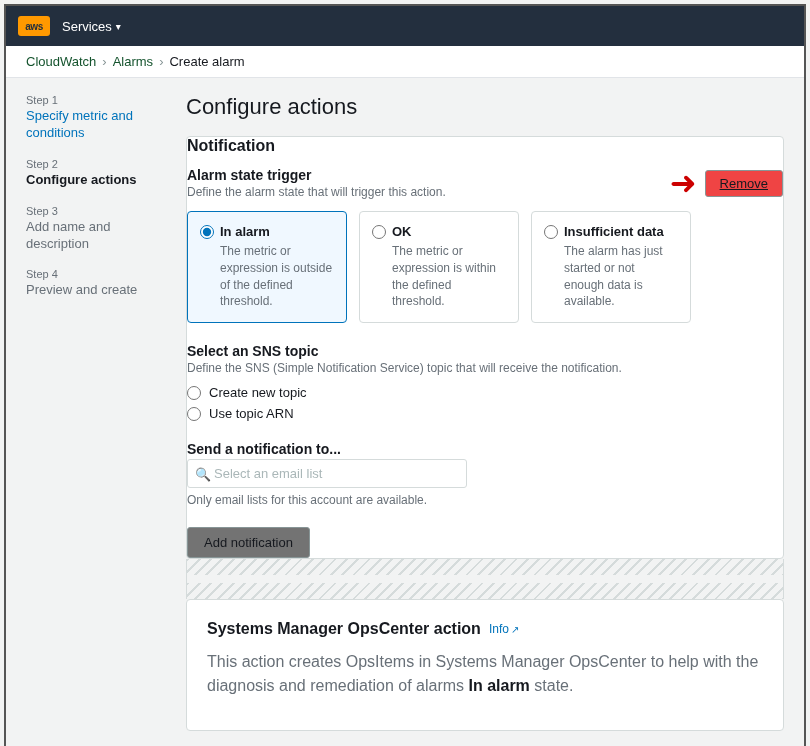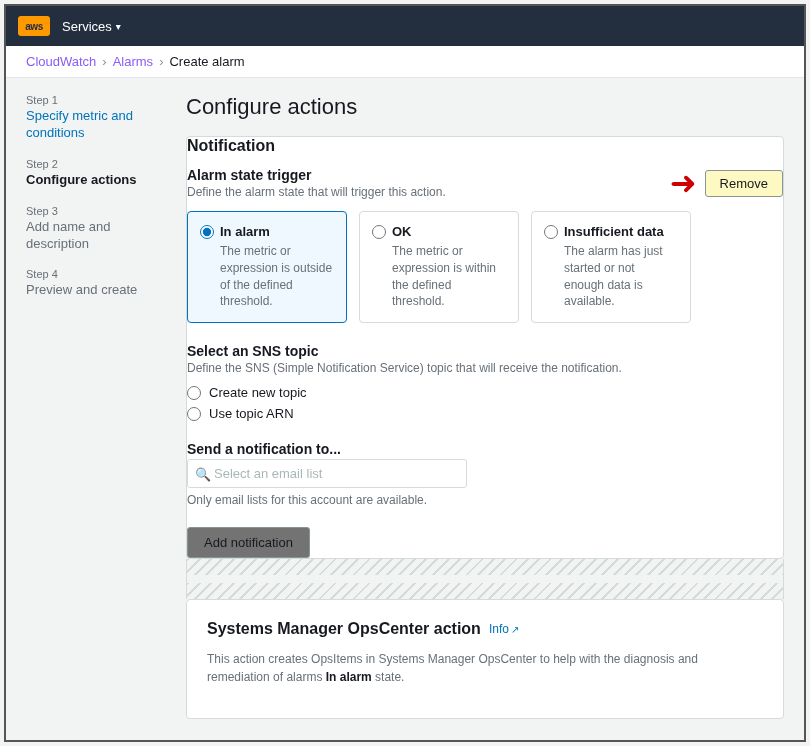--- a/index.html
+++ b/index.html
@@ -56,21 +56,21 @@
     .breadcrumb-bar {
       background: #fff;
       padding: 8px 20px;
       border-bottom: 1px solid #e1e4e8;
       display: flex;
       align-items: center;
       gap: 6px;
       font-size: 13px;
     }
     .breadcrumb-link {
-      color: #8b5cf6;
+      color: #14532d;
       cursor: pointer;
       text-decoration: none;
     }
     .breadcrumb-sep { color: #879596; }
     .breadcrumb-current { color: #16191f; }
 
     
     .main-layout {
       display: flex;
       padding: 16px 20px;
@@ -165,27 +165,28 @@
       font-weight: 600;
       color: #16191f;
       margin-bottom: 2px;
     }
     .trigger-field-desc {
       font-size: 12px;
       color: #687078;
     }
     .remove-btn {
       padding: 5px 14px;
-      background: #fef9c3;
+      background: #ef4444;
       border: 1px solid #879596;
       border-radius: 3px;
       font-size: 13px;
       cursor: pointer;
       color: #16191f;
       white-space: nowrap;
+      text-decoration: underline;
     }
 
     
     .radio-options {
       display: flex;
       gap: 12px;
     }
     .radio-card {
       border: 1px solid #d5dbdb;
       border-radius: 4px;
@@ -328,21 +329,21 @@
       cursor: pointer;
       text-decoration: none;
       display: flex;
       align-items: center;
       gap: 2px;
     }
     .external-icon {
       font-size: 10px;
     }
     .ops-desc {
-      font-size: 12px;
+      font-size: 16px;
       color: #687078;
       margin-bottom: 12px;
       line-height: 1.5;
     }
     .ops-desc strong {
       font-weight: 600;
       color: #16191f;
     }
 
     

